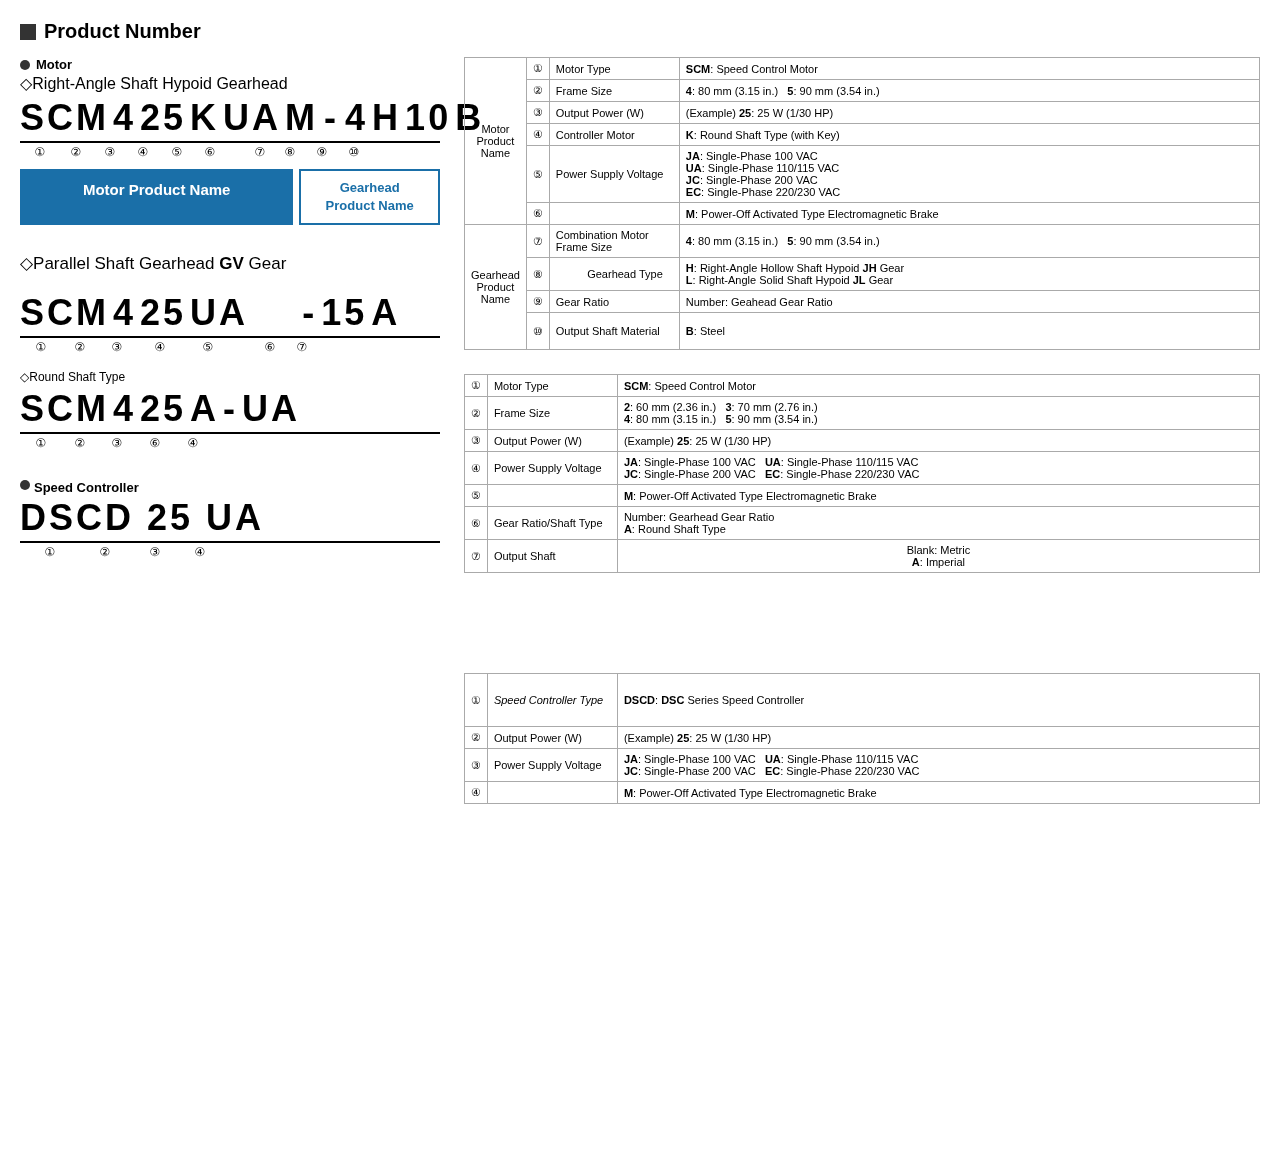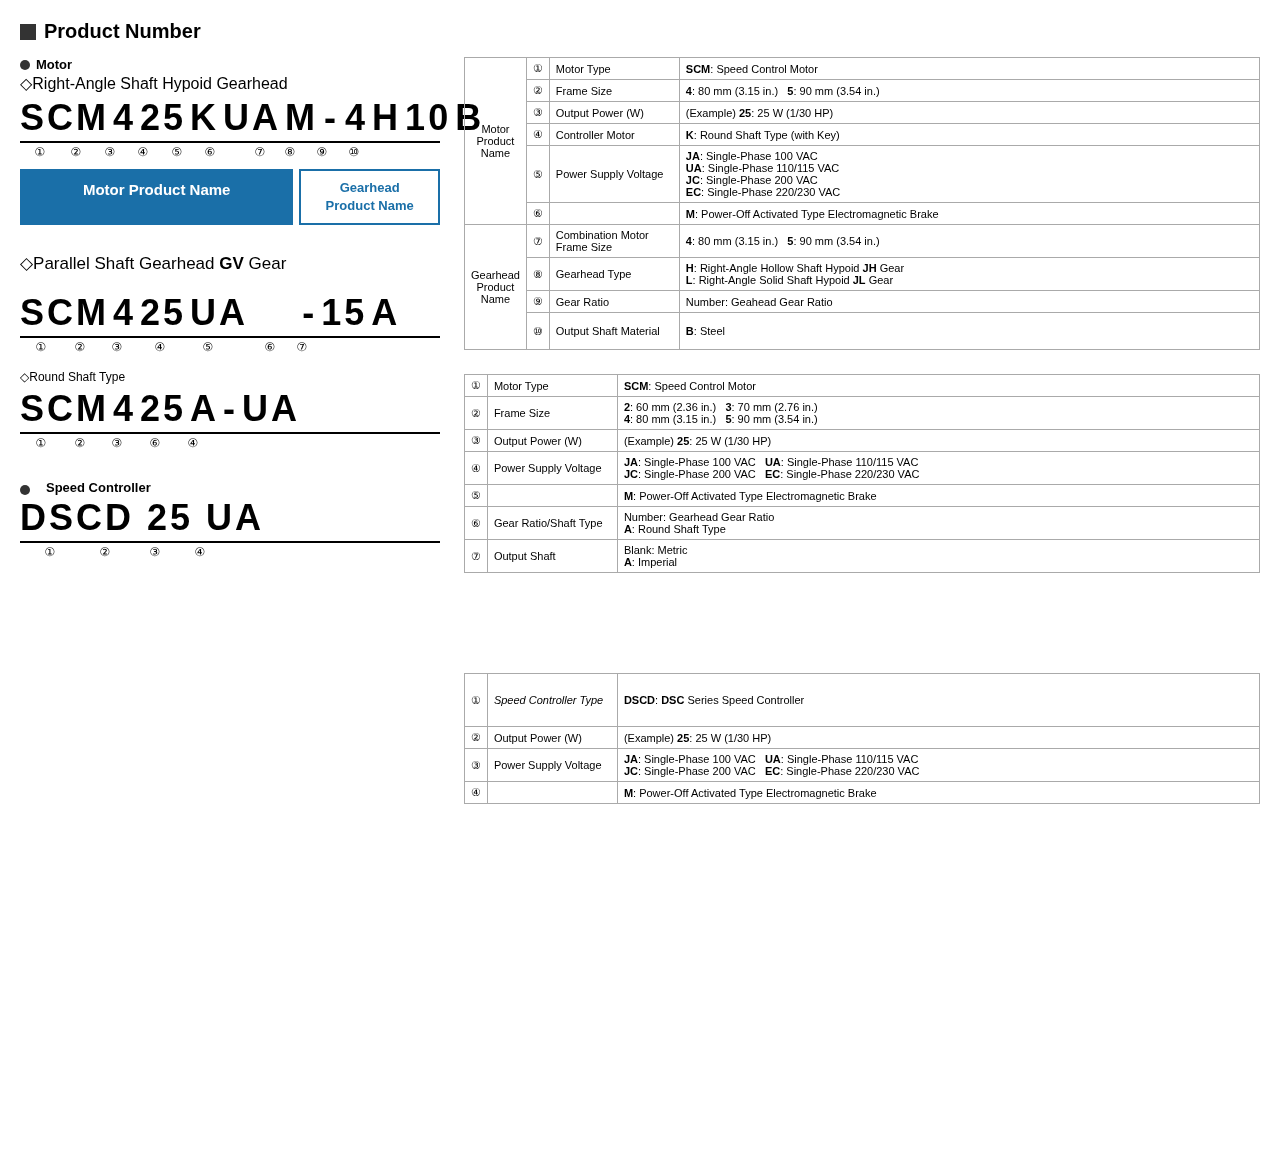--- a/index.html
+++ b/index.html
@@ -117,21 +117,21 @@
               <span style="display:inline-block;width:38px;text-align:center;font-size:12px;">③</span>
               <span style="display:inline-block;width:38px;text-align:center;font-size:12px;">⑥</span>
               <span style="display:inline-block;width:38px;text-align:center;font-size:12px;">④</span>
             </div>
           </div>
         </div>
 
       </div>
 
       <div style="margin-top:30px;">
-        <div style="display:flex;align-items:flex-end;gap:16px;margin-bottom:2px;">
+        <div style="display:flex;align-items:flex-start;gap:4px;margin-bottom:2px;">
           <span style="width:10px;height:10px;background:#333;border-radius:50%;display:inline-block;"></span>
           <span style="font-size:13px;font-weight:bold;">Speed Controller</span>
         </div>
         <div style="font-size:36px;font-weight:bold;letter-spacing:3px;border-bottom:2.5px solid #000;padding-bottom:2px;">
           <span>DSCD 25 UA</span>
         </div>
         <div style="display:flex;align-items:center;margin-top:2px;">
           <span style="display:inline-block;width:60px;text-align:center;font-size:12px;">①</span>
           <span style="display:inline-block;width:50px;text-align:center;font-size:12px;">②</span>
           <span style="display:inline-block;width:50px;text-align:center;font-size:12px;">③</span>
@@ -179,21 +179,21 @@
           </tr>
 
           <tr>
             <td rowspan="4" style="border:1px solid #aaa;padding:4px 6px;vertical-align:middle;text-align:center;font-size:11px;">Gearhead<br>Product<br>Name</td>
             <td style="border:1px solid #aaa;padding:4px 6px;text-align:center;">⑦</td>
             <td style="border:1px solid #aaa;padding:4px 6px;">Combination Motor Frame Size</td>
             <td style="border:1px solid #aaa;padding:4px 6px;"><b>4</b>: 80 mm (3.15 in.)&nbsp;&nbsp;&nbsp;<b>5</b>: 90 mm (3.54 in.)</td>
           </tr>
           <tr>
             <td style="border:1px solid #aaa;padding:4px 6px;text-align:center;">⑧</td>
-            <td style="border:1px solid #aaa;padding:4px 6px;">Gearhead Type</td>
+            <td style="border:1px solid #aaa;padding:4px 16px;text-align:right;">Gearhead Type</td>
             <td style="border:1px solid #aaa;padding:4px 6px;"><b>H</b>: Right-Angle Hollow Shaft Hypoid <b>JH</b> Gear<br><b>L</b>: Right-Angle Solid Shaft Hypoid <b>JL</b> Gear</td>
           </tr>
           <tr>
             <td style="border:1px solid #aaa;padding:4px 6px;text-align:center;">⑨</td>
             <td style="border:1px solid #aaa;padding:4px 6px;">Gear Ratio</td>
             <td style="border:1px solid #aaa;padding:4px 6px;">Number: Geahead Gear Ratio</td>
           </tr>
           <tr>
             <td style="border:1px solid #aaa;padding:4px 6px;text-align:center;">⑩</td>
             <td style="border:1px solid #aaa;padding:4px 6px;">Output Shaft Material</td>
@@ -230,21 +230,21 @@
             <td style="border:1px solid #aaa;padding:4px 6px;"><b>M</b>: Power-Off Activated Type Electromagnetic Brake</td>
           </tr>
           <tr>
             <td style="border:1px solid #aaa;padding:4px 6px;text-align:center;">⑥</td>
             <td style="border:1px solid #aaa;padding:4px 6px;">Gear Ratio/Shaft Type</td>
             <td style="border:1px solid #aaa;padding:4px 6px;">Number: Gearhead Gear Ratio<br><b>A</b>: Round Shaft Type</td>
           </tr>
           <tr>
             <td style="border:1px solid #aaa;padding:4px 6px;text-align:center;">⑦</td>
             <td style="border:1px solid #aaa;padding:4px 6px;">Output Shaft</td>
-            <td style="border:1px solid #aaa;padding:4px 6px;">Blank: Metric<br><b>A</b>: Imperial</td>
+            <td style="border:1px solid #aaa;padding:4px 6px;text-align:center;">Blank: Metric<br><b>A</b>: Imperial</td>
           </tr>
         </tbody>
       </table>
 
       <table style="width:100%;border-collapse:collapse;font-size:11px;margin-top:100px;">
         <tbody>
           <tr>
             <td style="border:1px solid #aaa;padding:4px 6px;text-align:center;width:22px;">①</td>
             <td style="border:1px solid #aaa;padding:20px 6px;width:130px;font-style:italic;">Speed Controller Type</td>
             <td style="border:1px solid #aaa;padding:4px 6px;"><b>DSCD</b>: <b>DSC</b> Series Speed Controller</td>

